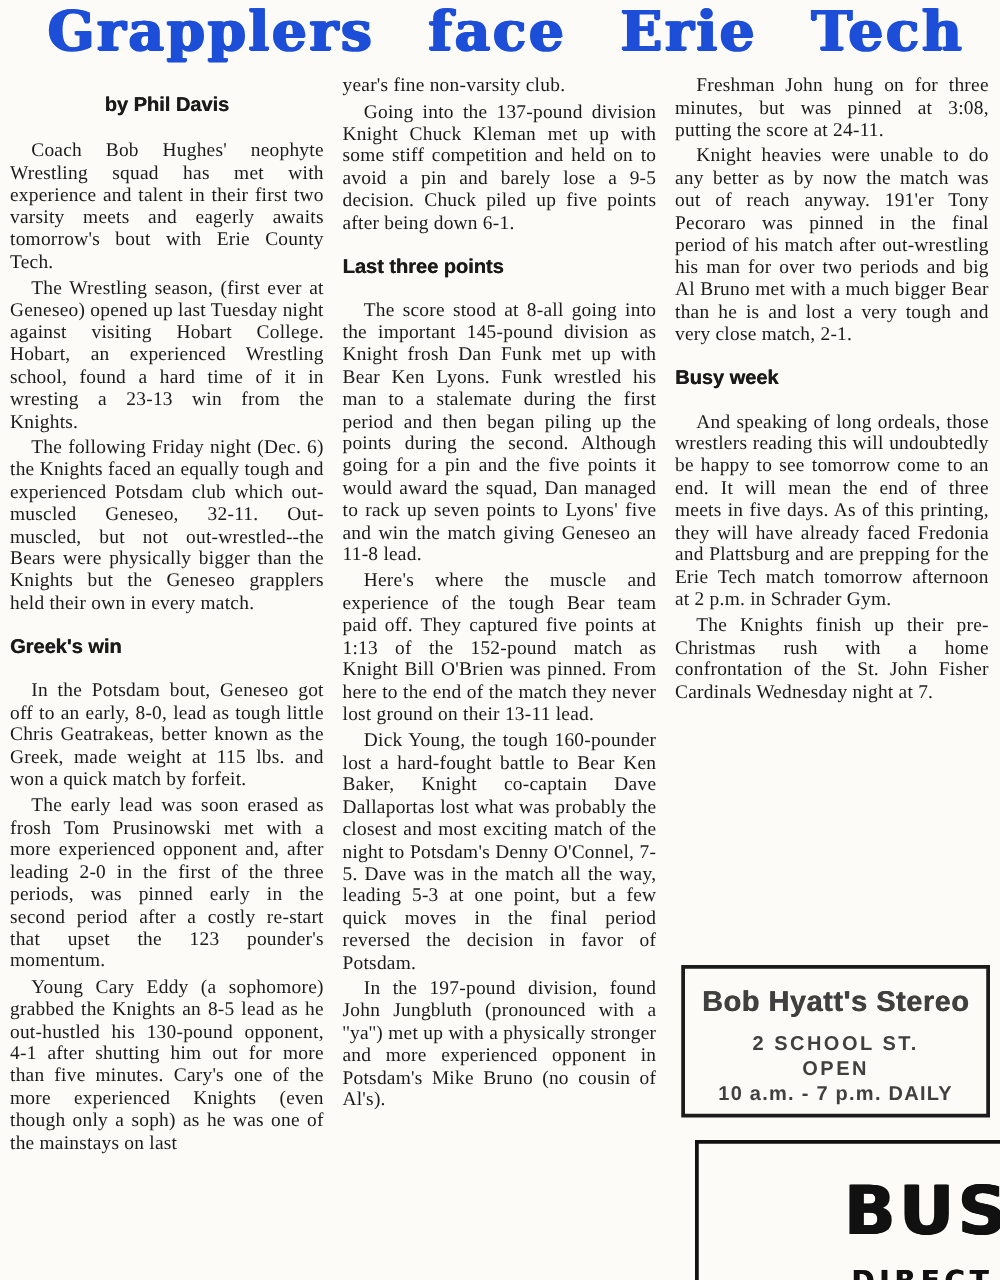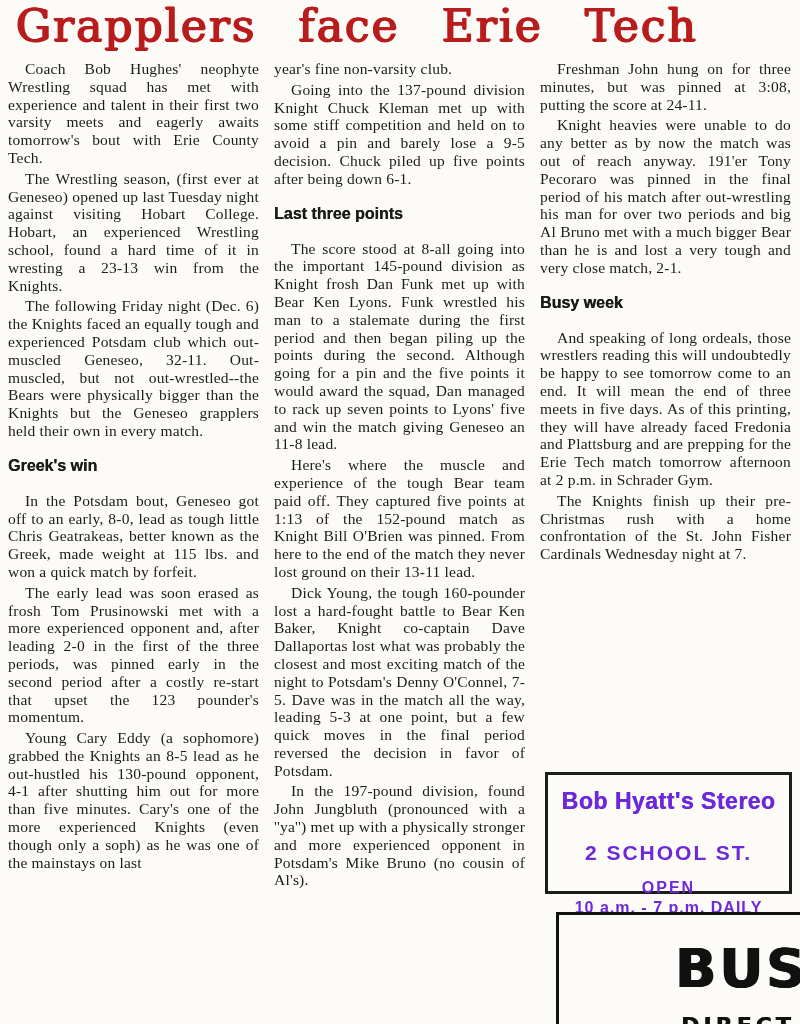--- a/index.html
+++ b/index.html
@@ -2,23 +2,23 @@
 <html><head>
 <meta charset="utf-8">
 <style>
   html,body { margin:0; padding:0; background:#e8e6e0; }
   .page {
     position:relative; width:800px; height:1024px; margin:0 auto;
     background:#fcfbf7; overflow:hidden;
     font-family:"Liberation Serif", serif; color:#1b1b1b;
   }
   .headline {
-    position:absolute; top:0px; left:16px; margin:0; white-space:nowrap;
-    font-family:"DejaVu Serif", serif; font-weight:normal; font-size:44px;
-    letter-spacing:2px; word-spacing:26px; color:#b91c1c;
+    position:absolute; top:0px; left:38px; margin:0; white-space:nowrap;
+    font-family:"DejaVu Serif", serif; font-weight:bold; font-size:44px;
+    letter-spacing:2px; word-spacing:26px; color:#1d4ed8;
     text-shadow:0.9px 0 currentColor, -0.9px 0 currentColor, 0 0.7px currentColor;
   }
   .columns {
     position:absolute; top:60px; left:8px; width:784px;
     display:flex; gap:15px;
   }
   .col { width:251px; }
   .byline {
     text-align:center; font-family:"Liberation Sans", sans-serif;
     font-weight:bold; font-size:16px; padding:16px 0 18px 0;
@@ -30,25 +30,25 @@
   }
   .para.noindent { text-indent:0; }
   .subhead {
     text-align:left; font-family:"Liberation Sans", sans-serif;
     font-weight:bold; font-size:16px; margin:17px 0 17px 0;
     text-shadow:0.35px 0 currentColor;
   }
   .ad-stereo {
     position:absolute; left:545px; top:772px; width:241px; height:116px;
     border:3px solid #1c1c1c; background:#fcfbf7; text-align:center;
-    font-family:"Liberation Sans", sans-serif; font-weight:bold; color:#6d28d9;
+    font-family:"Liberation Sans", sans-serif; font-weight:bold; color:#404040;
   }
   .ad-stereo .ad-title { font-size:23px; margin-top:13px; letter-spacing:0.5px; text-shadow:0.5px 0 currentColor; }
-  .ad-stereo .ad-line1 { font-size:21px; margin-top:26px; letter-spacing:2px; }
-  .ad-stereo .ad-line2 { font-size:16px; margin-top:14px;  letter-spacing:2px; }
+  .ad-stereo .ad-line1 { font-size:16px; margin-top:12px; letter-spacing:2px; }
+  .ad-stereo .ad-line2 { font-size:16px; margin-top:2px;  letter-spacing:2px; }
   .ad-stereo .ad-line3 { font-size:16px; margin-top:2px;  letter-spacing:1px; }
   .ad-bus {
     position:absolute; left:556px; top:912px; width:420px; height:220px;
     border:3px solid #111; background:#fcfbf7; color:#111;
   }
   .bus-headline {
     margin:22px 0 0 116px; white-space:nowrap;
     font-family:"DejaVu Sans", sans-serif; font-weight:bold;
     font-size:54px; letter-spacing:3px;
     text-shadow:1px 0 currentColor, -0.5px 0 currentColor;
@@ -63,20 +63,21 @@
 </head>
 <body>
 
 <div class="page">
 
   <h1 class="headline">Grapplers face Erie Tech</h1>
 
   <div class="columns">
 
     <div class="col">
+      <div class="byline">by Phil Davis</div>
       <p class="para">Coach Bob Hughes' neophyte Wrestling squad has met with experience and talent in their first two varsity meets and eagerly awaits tomorrow's bout with Erie County Tech.</p>
       <p class="para">The Wrestling season, (first ever at Geneseo) opened up last Tuesday night against visiting Hobart College. Hobart, an experienced Wrestling school, found a hard time of it in wresting a 23-13 win from the Knights.</p>
       <p class="para">The following Friday night (Dec. 6) the Knights faced an equally tough and experienced Potsdam club which out-muscled Geneseo, 32-11. Out-muscled, but not out-wrestled--the Bears were physically bigger than the Knights but the Geneseo grapplers held their own in every match.</p>
       <h2 class="subhead">Greek's win</h2>
       <p class="para">In the Potsdam bout, Geneseo got off to an early, 8-0, lead as tough little Chris Geatrakeas, better known as the Greek, made weight at 115 lbs. and won a quick match by forfeit.</p>
       <p class="para">The early lead was soon erased as frosh Tom Prusinowski met with a more experienced opponent and, after leading 2-0 in the first of the three periods, was pinned early in the second period after a costly re-start that upset the 123 pounder's momentum.</p>
       <p class="para">Young Cary Eddy (a sophomore) grabbed the Knights an 8-5 lead as he out-hustled his 130-pound opponent, 4-1 after shutting him out for more than five minutes. Cary's one of the more experienced Knights (even though only a soph) as he was one of the mainstays on last</p>
     </div>
 
     <div class="col">

